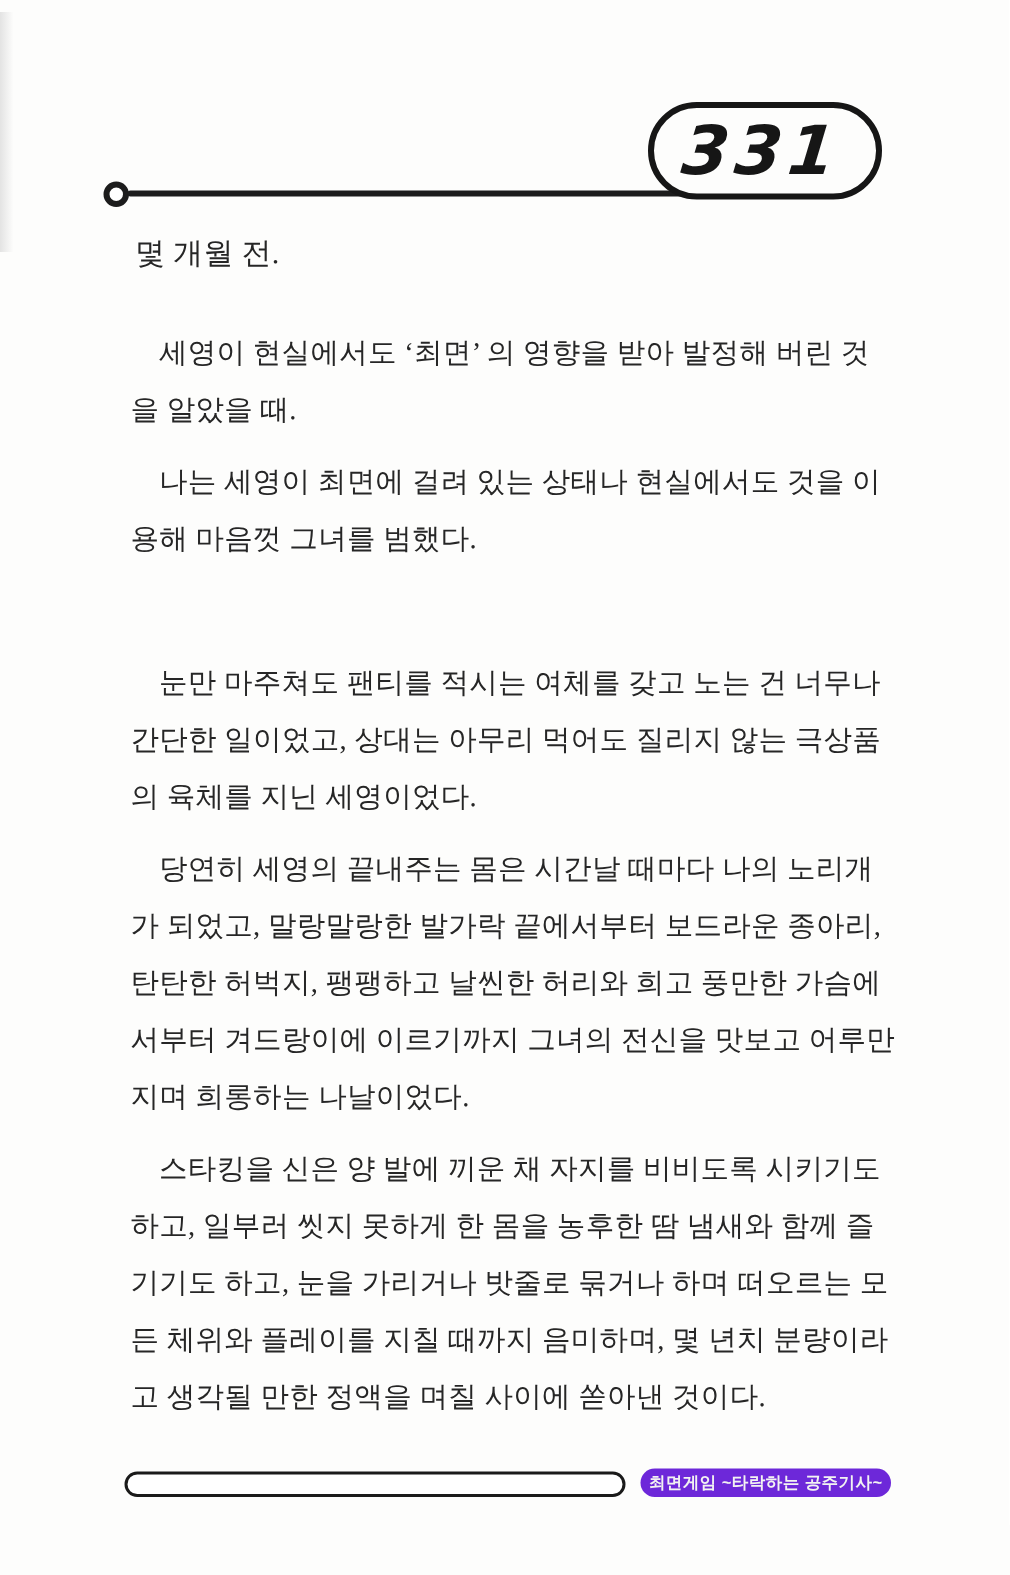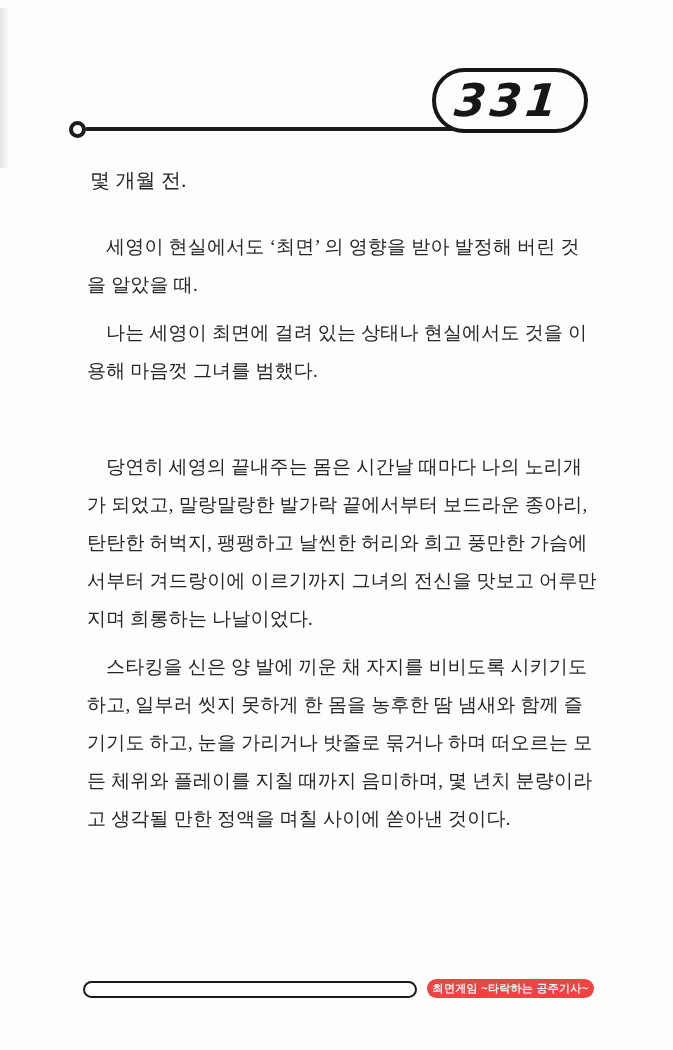--- a/index.html
+++ b/index.html
@@ -63,21 +63,21 @@
     left: 77px; top: 150px;
     width: 531px;
     font-size: 19px;
     line-height: 38px;
     letter-spacing: 0.2px;
     word-break: normal;
   }
   .heading {
     font-size: 20px;
     font-weight: normal;
-    margin: 11px 0 29px 0;
+    margin: 0 0 29px 0;
     padding-left: 13px;
     line-height: 38px;
   }
   .content p {
     margin: 10px;
     text-indent: 19px;
   }
   .para-gap { height: 38px; }
   
   .footer-pill {
@@ -85,21 +85,21 @@
     left: 83px; top: 981px;
     width: 330px; height: 13px;
     border: 2.5px solid #1a1a1a;
     border-radius: 9px;
     background: #ffffff;
   }
   .footer-badge {
     position: absolute;
     left: 427px; top: 979px;
     width: 167px; height: 19px;
-    background: #ef4444;
+    background: #6d28d9;
     border-radius: 10px;
     color: #f2f2f2;
     display: flex;
     align-items: center;
     justify-content: center;
     font-family: "Liberation Sans", "DejaVu Sans", sans-serif;
     font-size: 11px;
     font-weight: bold;
     letter-spacing: 0.3px;
     white-space: nowrap;
@@ -116,20 +116,21 @@
   <span class="rule"></span>
   <div class="page-badge">
     <span class="page-number">331</span>
   </div>
 
   <div class="content">
     <h2 class="heading">몇 개월 전.</h2>
     <p>세영이 현실에서도 ‘최면’ 의 영향을 받아 발정해 버린 것을 알았을 때.</p>
     <p>나는 세영이 최면에 걸려 있는 상태나 현실에서도 것을 이용해 마음껏 그녀를 범했다.</p>
     <div class="para-gap"></div>
+    <p>눈만 마주쳐도 팬티를 적시는 여체를 갖고 노는 건 너무나 간단한 일이었고, 상대는 아무리 먹어도 질리지 않는 극상품의 육체를 지닌 세영이었다.</p>
     <p>당연히 세영의 끝내주는 몸은 시간날 때마다 나의 노리개가 되었고, 말랑말랑한 발가락 끝에서부터 보드라운 종아리, 탄탄한 허벅지, 팽팽하고 날씬한 허리와 희고 풍만한 가슴에서부터 겨드랑이에 이르기까지 그녀의 전신을 맛보고 어루만지며 희롱하는 나날이었다.</p>
     <p>스타킹을 신은 양 발에 끼운 채 자지를 비비도록 시키기도 하고, 일부러 씻지 못하게 한 몸을 농후한 땀 냄새와 함께 즐기기도 하고, 눈을 가리거나 밧줄로 묶거나 하며 떠오르는 모든 체위와 플레이를 지칠 때까지 음미하며, 몇 년치 분량이라고 생각될 만한 정액을 며칠 사이에 쏟아낸 것이다.</p>
   </div>
 
   <div class="footer-pill"></div>
   <div class="footer-badge">
     <span>최면게임 ~타락하는 공주기사~</span>
   </div>
 
 </div>

